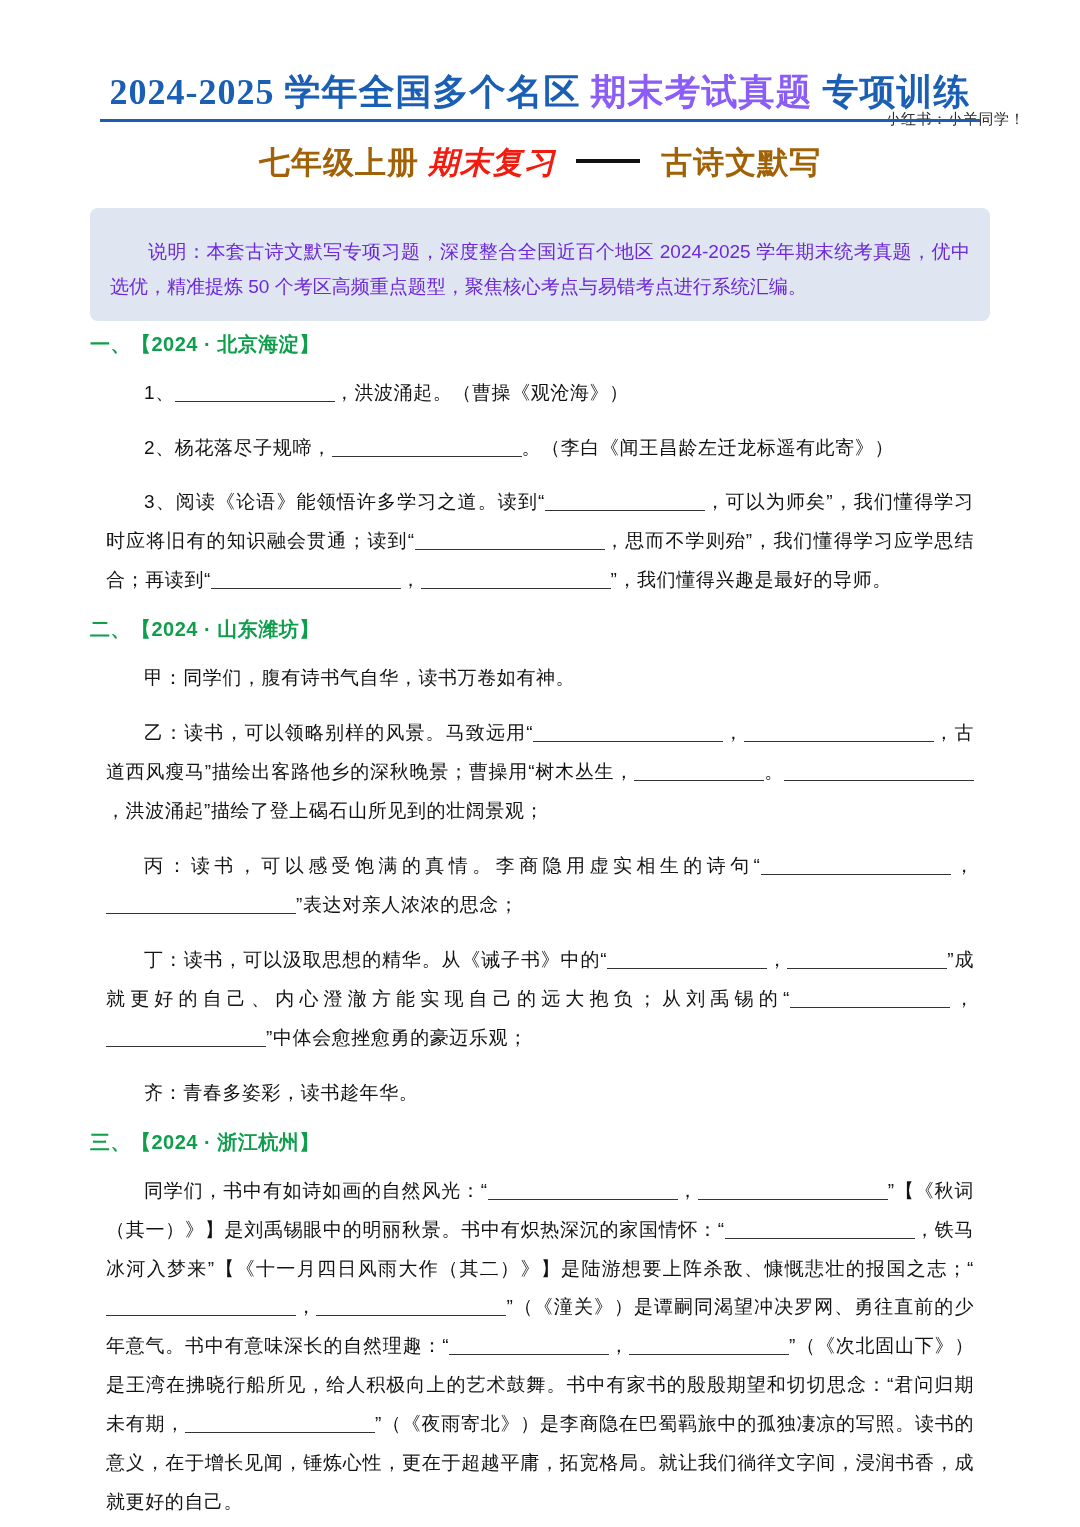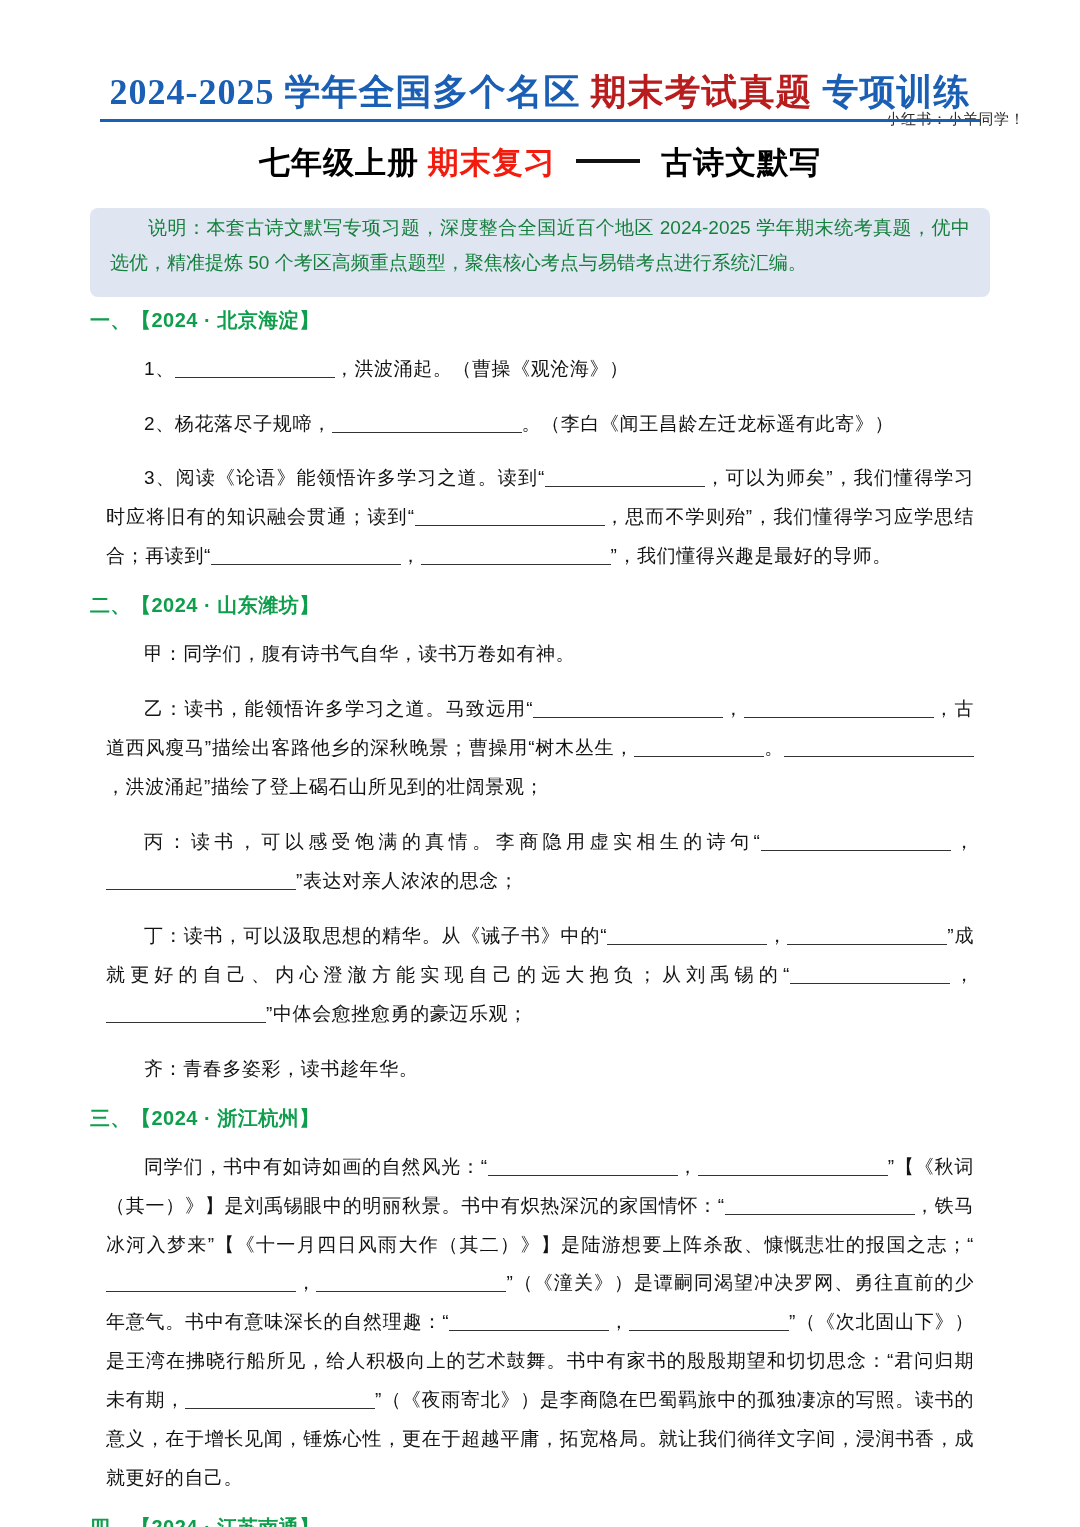--- a/index.html
+++ b/index.html
@@ -42,59 +42,59 @@
     font-family: "Liberation Serif", "DejaVu Serif", serif;
     font-size: 36px;
     font-weight: bold;
     letter-spacing: 1px;
     line-height: 1.12;
     white-space: nowrap;
     display: inline-block;
     padding: 0 6px 4px 6px;
   }
   .mt-blue  { color: #1a5fb4; text-align: center; }
-  .mt-red   { color: #b91c1c; }
+  .mt-red   { color: #8b5cf6; }
   .title-rule {
     width: 880px;
     height: 3px;
     background: #1a5fb4;
     margin: 3px auto 0 auto;
   }
 
   
   .subtitle {
     margin-top: 20px;
     text-align: center;
     font-size: 31px;
     font-weight: bold;
     letter-spacing: 1px;
     white-space: nowrap;
   }
-  .st-black { color: #000000; }
-  .st-red   { color: #f21b0d; }
+  .st-black { color: #a16207; }
+  .st-red   { color: #f21b0d; font-style: italic; }
   .st-dash  {
     display: inline-block;
     width: 64px;
     height: 4px;
     background: #111111;
     vertical-align: 10px;
     margin: 0 12px;
   }
 
   
   .desc-box {
     margin: 24px auto 0 auto;
     width: 900px;
     background: #dfe5f1;
     border-radius: 8px;
-    padding: 2px 20px 16px 20px;
+    padding: 26px 20px 16px 20px;
     font-family: "Liberation Sans", "DejaVu Sans", sans-serif;
     font-size: 19px;
     line-height: 1.85;
-    color: #15803d;
+    color: #6d28d9;
     text-indent: 2em;
     text-align: justify;
   }
 
   
   .content {
     margin: 10px auto 0 auto;
     width: 900px;
   }
 
@@ -170,21 +170,21 @@
       <span>3、</span><span>阅读《论语》能领悟许多学习之道。读到“</span><span class="blank b-l"></span><span>，可以为师矣”，我们懂得学习时应将旧有的知识融会贯通；读到“</span><span class="blank b-xl"></span><span>，思而不学则殆”，我们懂得学习应学思结合；再读到“</span><span class="blank b-xl"></span><span>，</span><span class="blank b-xl"></span><span>”，我们懂得兴趣是最好的导师。</span>
     </p>
 
     <div class="sec-head">二、【2024 · 山东潍坊】</div>
 
     <p class="para">
       <span>甲：同学们，腹有诗书气自华，读书万卷如有神。</span>
     </p>
 
     <p class="para">
-      <span>乙：读书，能领悟许多学习之道。马致远用“</span><span class="blank b-xl"></span><span>，</span><span class="blank b-xl"></span><span>，古道西风瘦马”描绘出客路他乡的深秋晚景；曹操用“树木丛生，</span><span class="blank b-m"></span><span>。</span><span class="blank b-xl"></span><span>，洪波涌起”描绘了登上碣石山所见到的壮阔景观；</span>
+      <span>乙：读书，可以领略别样的风景。马致远用“</span><span class="blank b-xl"></span><span>，</span><span class="blank b-xl"></span><span>，古道西风瘦马”描绘出客路他乡的深秋晚景；曹操用“树木丛生，</span><span class="blank b-m"></span><span>。</span><span class="blank b-xl"></span><span>，洪波涌起”描绘了登上碣石山所见到的壮阔景观；</span>
     </p>
 
     <p class="para">
       <span>丙：读书，可以感受饱满的真情。李商隐用虚实相生的诗句“</span><span class="blank b-xl"></span><span>，</span><span class="blank b-xl"></span><span>”表达对亲人浓浓的思念；</span>
     </p>
 
     <p class="para">
       <span>丁：读书，可以汲取思想的精华。从《诫子书》中的“</span><span class="blank b-l"></span><span>，</span><span class="blank b-l"></span><span>”成就更好的自己、内心澄澈方能实现自己的远大抱负；从刘禹锡的“</span><span class="blank b-l"></span><span>，</span><span class="blank b-l"></span><span>”中体会愈挫愈勇的豪迈乐观；</span>
     </p>
 

